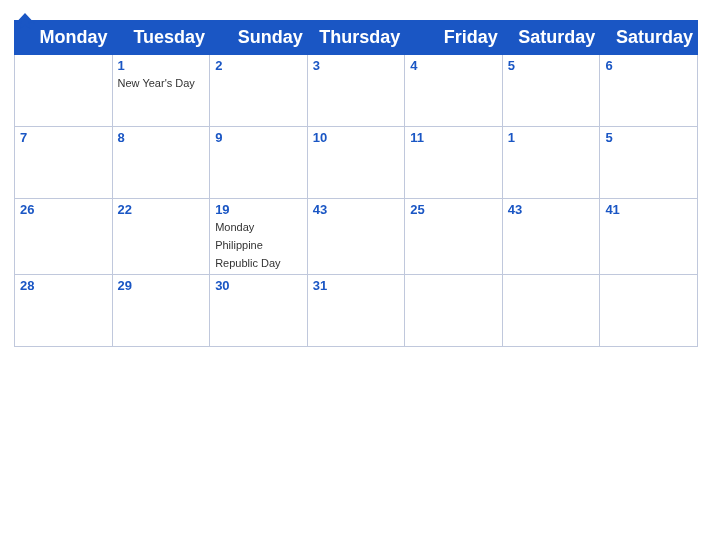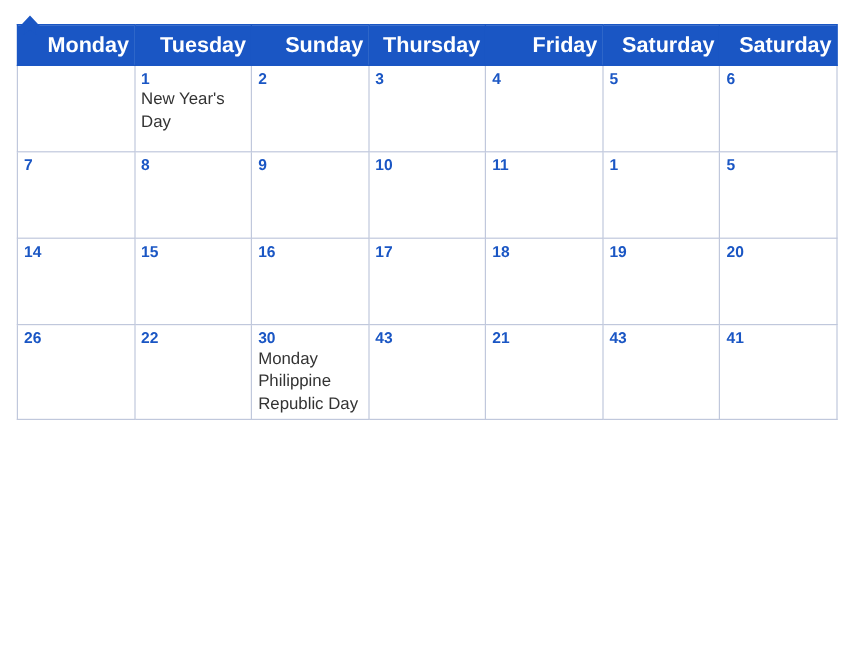--- a/index.html
+++ b/index.html
@@ -82,21 +82,21 @@
       padding: 3px 5px;
       background: #fff;
     }
     .day-number {
       font-size: 13px;
       font-weight: bold;
       color: #1a56c4;
       display: block;
     }
     .holiday-text {
-      font-size: 14px;
+      font-size: 11px;
       color: #333;
       margin-top: 2px;
       line-height: 1.3;
     }
     
     tr:nth-child(odd) td {
       background-color: #fff;
     }
   </style>
 </head>
@@ -167,57 +167,51 @@
           </td>
           <td>
             <span class="day-number">1</span>
           </td>
           <td>
             <span class="day-number">5</span>
           </td>
         </tr>
         <tr>
           <td>
-            <span class="day-number">14</span>
-          </td>
-          <td>
-            <span class="day-number">15</span>
-          </td>
-          <td>
-            <span class="day-number">16</span>
-          </td>
-          <td>
-            <span class="day-number">17</span>
-          </td>
-          <td>
-            <span class="day-number">18</span>
-          </td>
-          <td>
-            <span class="day-number">19</span>
-          </td>
-          <td>
-            <span class="day-number">20</span>
+            <span class="day-number">26</span>
+          </td>
+          <td>
+            <span class="day-number">22</span>
+          </td>
+          <td><span class="day-number">19</span><span class="holiday-text">Monday Philippine Republic Day</span></td>
+          <td>
+            <span class="day-number">43</span>
+          </td>
+          <td>
+            <span class="day-number">25</span>
+          </td>
+          <td>
+            <span class="day-number">43</span>
+          </td>
+          <td>
+            <span class="day-number">41</span>
           </td>
         </tr>
         <tr>
           <td>
-            <span class="day-number">26</span>
-          </td>
-          <td>
-            <span class="day-number">22</span>
-          </td>
-          <td><span class="day-number">30</span><span class="holiday-text">Monday Philippine Republic Day</span></td>
-          <td>
-            <span class="day-number">43</span>
-          </td>
-          <td>
-            <span class="day-number">21</span>
-          </td>
-          <td>
-            <span class="day-number">43</span>
-          </td>
-          <td>
-            <span class="day-number">41</span>
-          </td>
+            <span class="day-number">28</span>
+          </td>
+          <td>
+            <span class="day-number">29</span>
+          </td>
+          <td>
+            <span class="day-number">30</span>
+          </td>
+          <td>
+            <span class="day-number">31</span>
+          </td>
+          <td></td>
+          <td></td>
+          <td></td>
         </tr>
       </tbody>
   </table>
 </div>
 
 </body></html>

